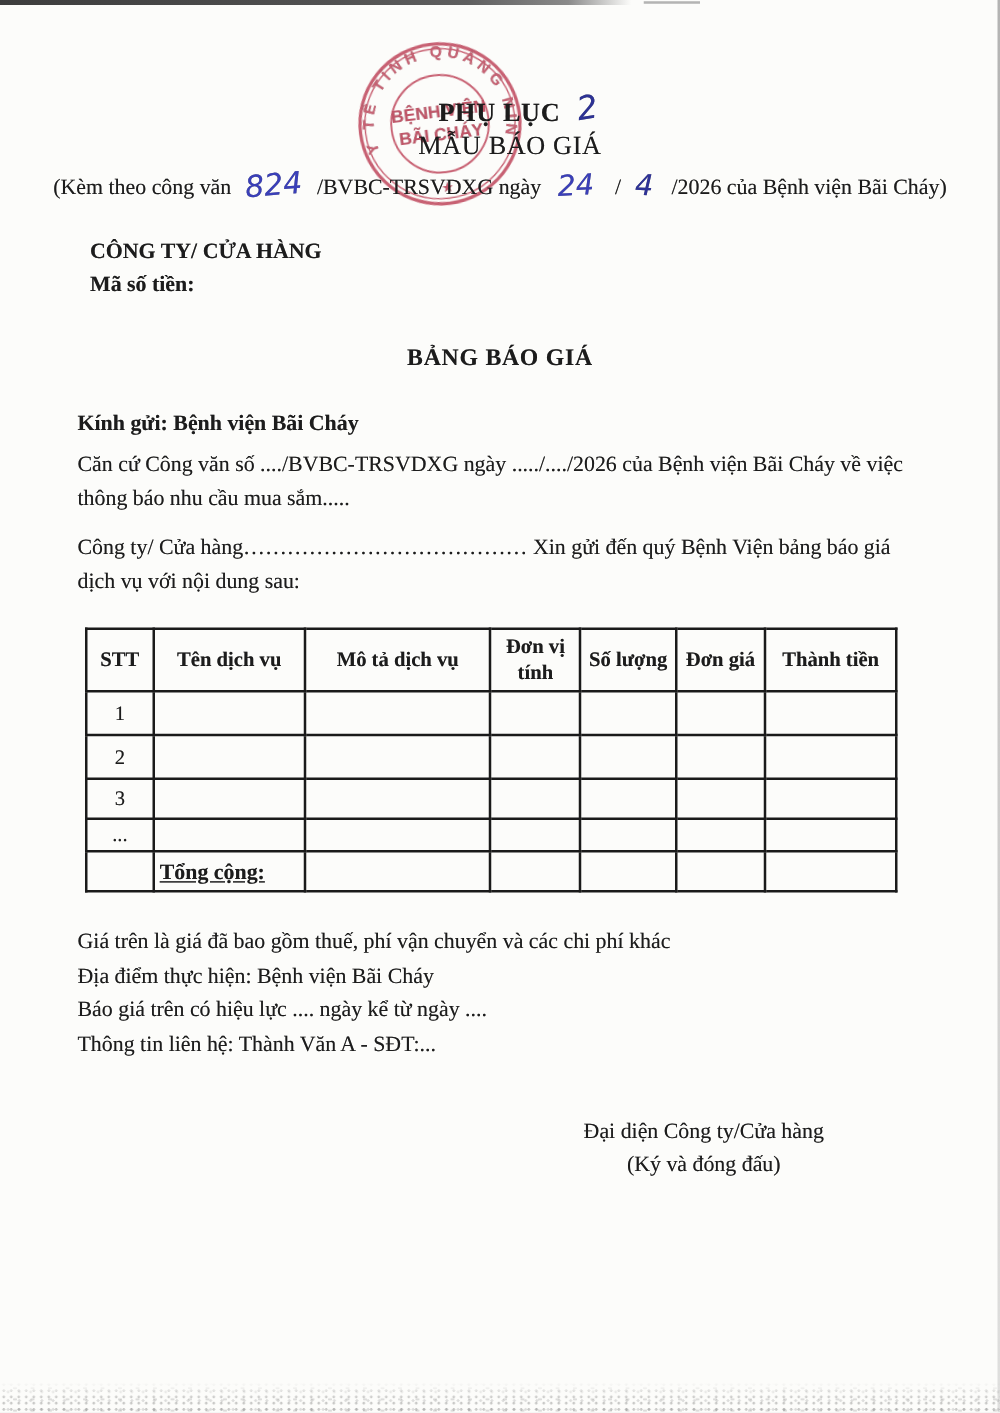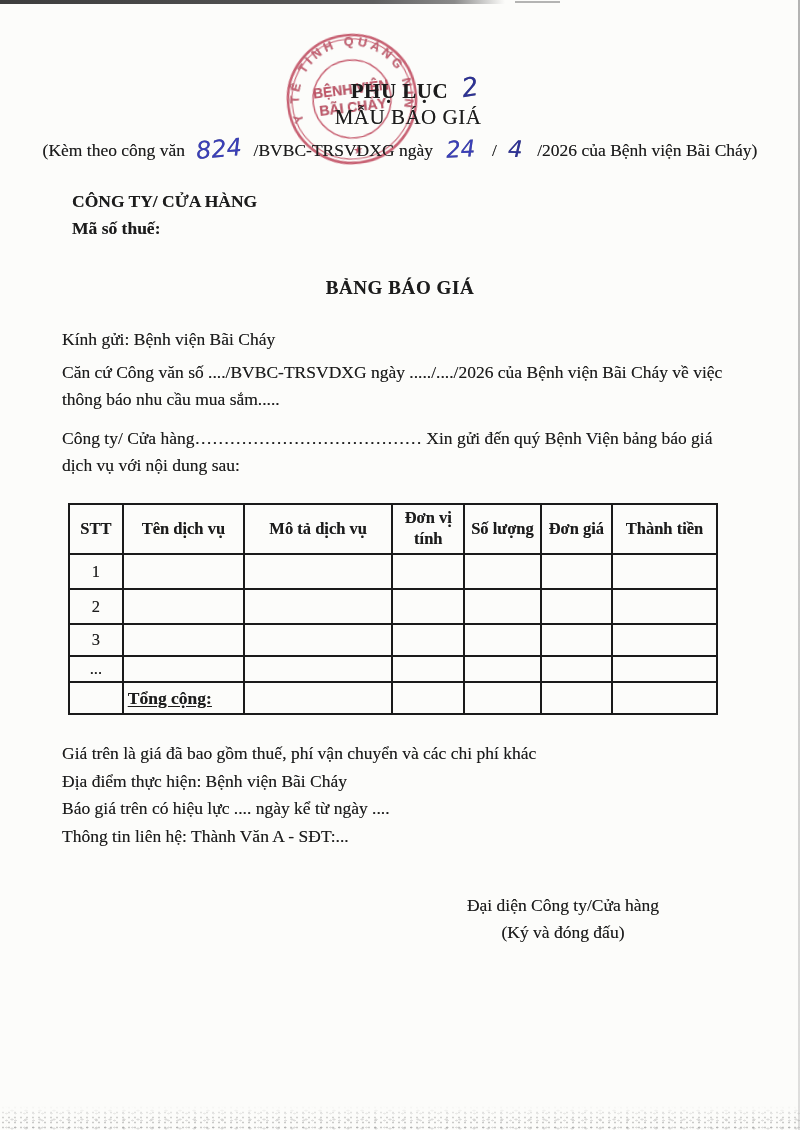--- a/index.html
+++ b/index.html
@@ -60,21 +60,21 @@
     display:inline-block;line-height:1;
   }
   .hw-appendix{font-size:26px;color:#2d3294;margin-left:14px;transform:rotate(-9deg) translateY(-2px);}
   .hw-doc{font-size:24px;margin:0 7px;transform:rotate(-5deg) translateY(1px);}
   .hw-day{font-size:23px;margin:0 12px 0 9px;transform:rotate(-3deg) translateY(1px);}
   .hw-month{font-size:23px;color:#2e3296;margin:0 10px 0 7px;transform:rotate(2deg) translateY(1px);}
   
   .company-block{margin:27px 0 0 72px;font-weight:bold;font-size:17.5px;line-height:26.5px;}
   
   .quote-heading{margin:36px 0 0 0;text-align:center;font-size:19px;font-weight:bold;letter-spacing:.6px;}
-  .recipient{margin:30px 62px 0;font-weight:normal;font-size:17.5px;}
+  .recipient{margin:30px 62px 0;font-weight:bold;font-size:17.5px;}
   .para{margin:9px 62px 0;font-size:17.5px;line-height:27px;}
   .para2{margin-top:12px;}
   
   table.quote-table{
     margin:24px 0 0 68px;width:650px;
     border-collapse:collapse;table-layout:fixed;
   }
   table.quote-table th,table.quote-table td{
     border:2px solid #1a1a1a;padding:0 4px;overflow:hidden;
   }
@@ -134,21 +134,21 @@
       <span>/BVBC-TRSVDXG ngày</span>
       <span class="hw hw-day">24</span>
       <span>/</span>
       <span class="hw hw-month">4</span>
       <span>/2026 của Bệnh viện Bãi Cháy)</span>
     </div>
   </header>
 
   <section class="company-block">
     <div>CÔNG TY/ CỬA HÀNG</div>
-    <div>Mã số thuế:</div>
+    <div>Mã số tiền:</div>
   </section>
 
   <h2 class="quote-heading">BẢNG BÁO GIÁ</h2>
 
   <p class="recipient">Kính gửi: Bệnh viện Bãi Cháy</p>
 
   <p class="para">Căn cứ Công văn số ..../BVBC-TRSVDXG ngày ...../..../2026 của Bệnh viện Bãi Cháy về việc thông báo nhu cầu mua sắm.....</p>
   <p class="para para2">Công ty/ Cửa hàng………………………………… Xin gửi đến quý Bệnh Viện bảng báo giá dịch vụ với nội dung sau:</p>
 
   <table class="quote-table">

